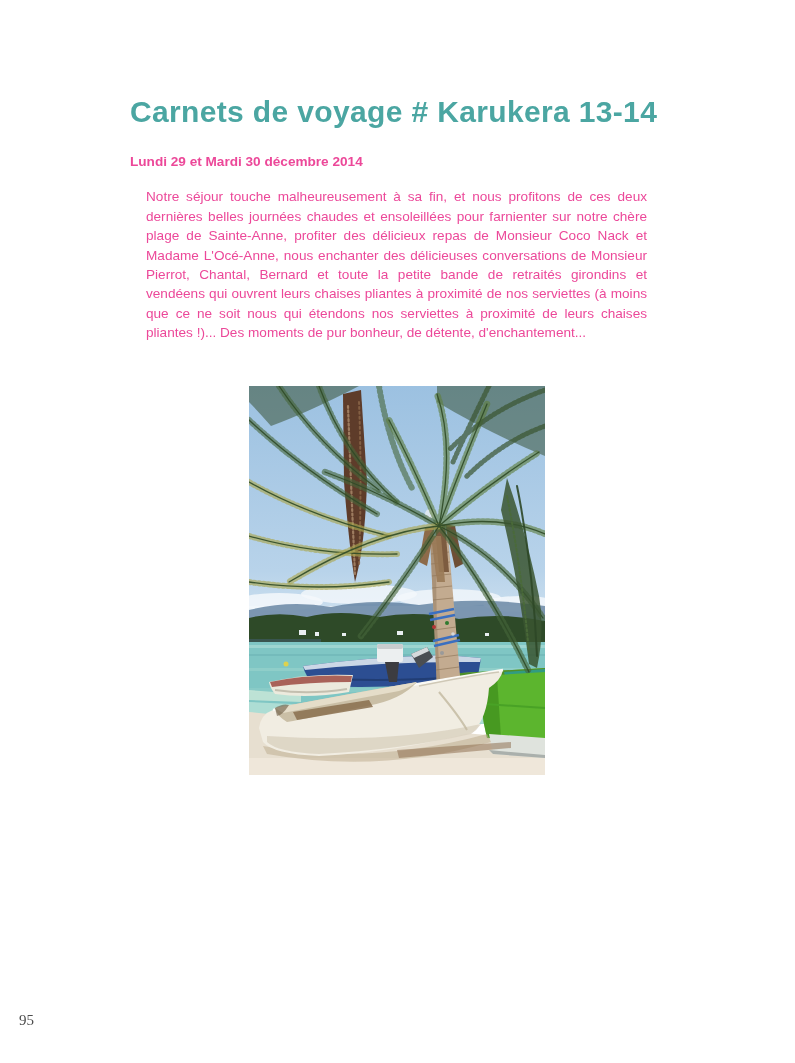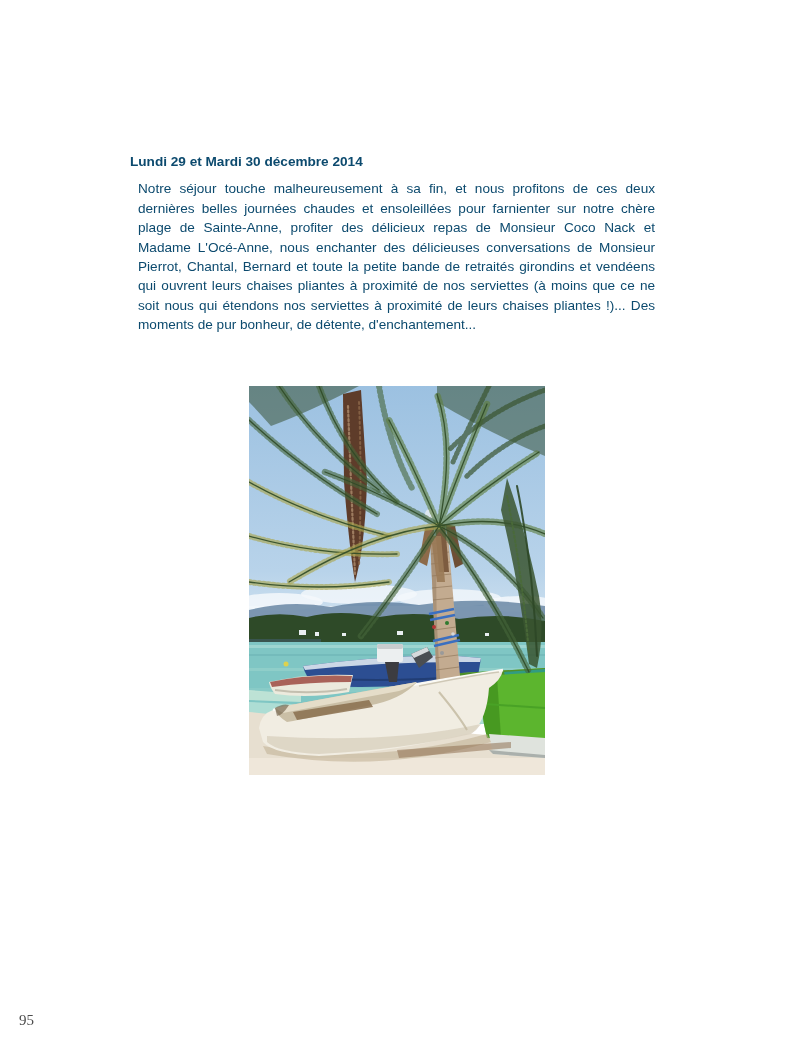--- a/index.html
+++ b/index.html
@@ -21,30 +21,30 @@
     font-weight: bold;
     letter-spacing: 0.35px;
     color: #4BA6A2;
     white-space: nowrap;
   }
   .textblock {
     position: absolute;
     left: 130px;
     top: 152px;
     width: 533px;
-    color: #0c4a6e;
+    color: #ec4899;
     font-size: 13.6px;
     line-height: 19.4px;
   }
   .date-heading {
     margin: 0;
     font-weight: bold;
   }
   .para {
-    margin: 8px;
+    margin: 16px;
     text-align: justify;
   }
   .photo {
     position: absolute;
     left: 249px;
     top: 386px;
     width: 296px;
     height: 389px;
   }
   .photo svg { display: block; width: 296px; height: 389px; }
@@ -58,20 +58,21 @@
     font-size: 15px;
     color: #4c4c4c;
     padding-left: 19px;
   }
 </style>
 </head>
 <body>
 
 <div class="page">
 
+  <h1 class="page-title">Carnets de voyage # Karukera 13-14</h1>
 
   <div class="textblock">
     <p class="date-heading">Lundi 29 et Mardi 30 décembre 2014</p>
     <p class="para">Notre séjour touche malheureusement à sa fin, et nous profitons de ces deux dernières belles journées chaudes et ensoleillées pour farnienter sur notre chère plage de Sainte-Anne, profiter des délicieux repas de Monsieur Coco Nack et Madame L'Océ-Anne, nous enchanter des délicieuses conversations de Monsieur Pierrot, Chantal, Bernard et toute la petite bande de retraités girondins et vendéens qui ouvrent leurs chaises pliantes à proximité de nos serviettes (à moins que ce ne soit nous qui étendons nos serviettes à proximité de leurs chaises pliantes !)... Des moments de pur bonheur, de détente, d'enchantement...</p>
   </div>
 
   <div class="photo" role="img" aria-label="Palm tree with decorated trunk and boats (white rowboat, blue motorboat, green boat) on the beach of Sainte-Anne">
     <svg viewBox="0 0 296 389" xmlns="http://www.w3.org/2000/svg">
       <defs>
         <linearGradient id="skyGrad" x1="0" y1="0" x2="0" y2="1">

